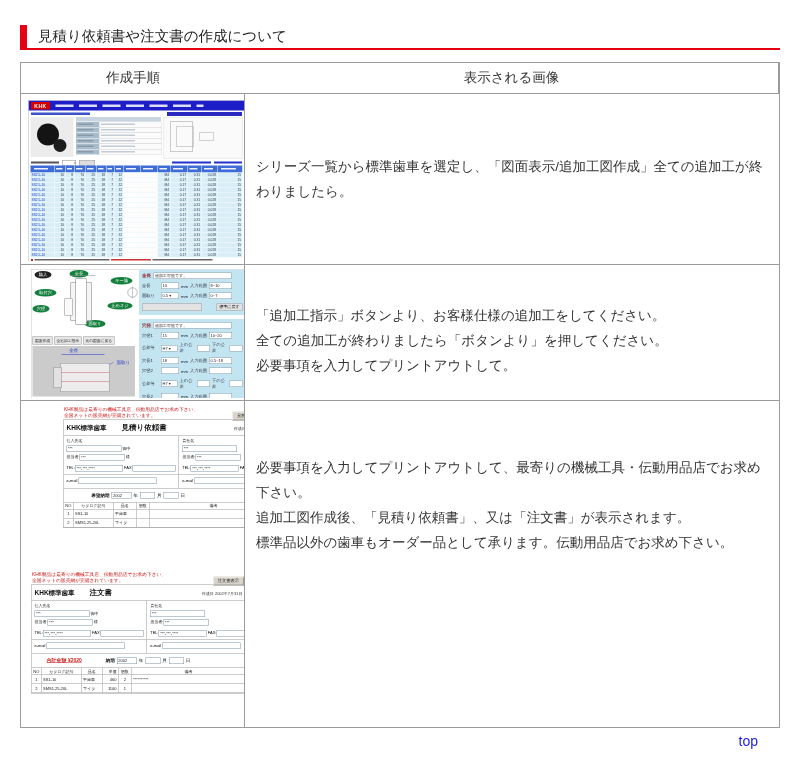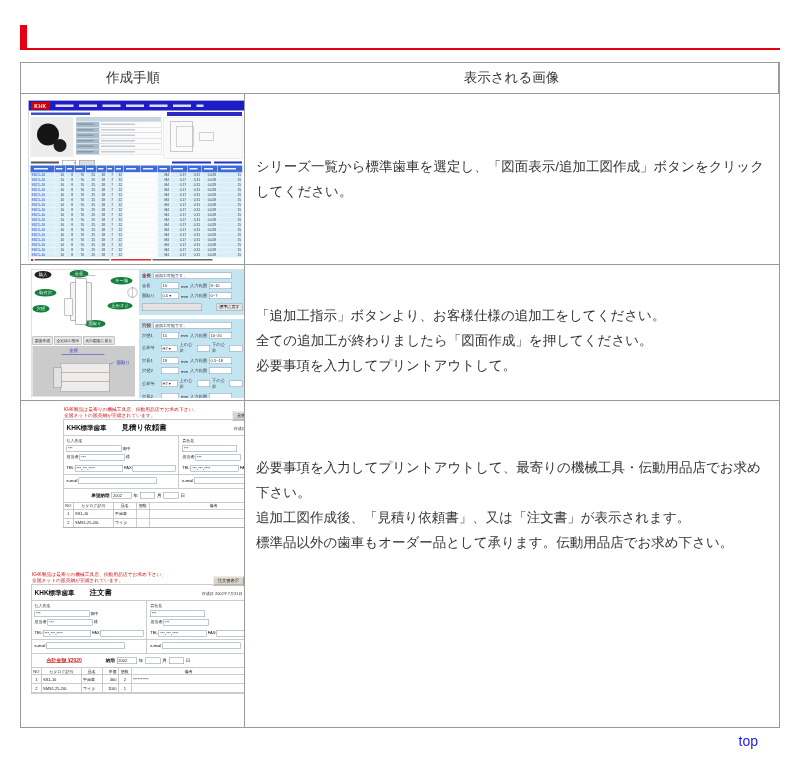--- a/index.html
+++ b/index.html
@@ -160,20 +160,21 @@
   .ot .col4{width:26px;justify-content:center;}
 
   
   .top-link{position:absolute;top:733px;right:42px;font-size:14px;color:#1a1aee;text-decoration:none;cursor:pointer;}
 </style>
 </head>
 <body>
 
 <div class="doc-header">
   <div class="red-bar"></div>
+  <h1 class="page-title">見積り依頼書や注文書の作成について</h1>
 </div>
 <div class="title-underline"></div>
 
 <div class="main-table">
 
   <div class="cell th last-col">作成手順</div>
   <div class="cell th">表示される画像</div>
 
   <div class="cell">
     <div class="thumb-slot slot1">
@@ -554,21 +555,21 @@
               <div class="ns red" style="width:80px;"></div>
               <div class="ns" style="width:120px;"></div>
             </div>
 
         </div>
 
       </div>
     </div>
   </div>
   <div class="cell last-col step-cell step-center">
-    <div>シリーズ一覧から標準歯車を選定し、「図面表示/追加工図作成」ボタンをクリックしてください。</div>
+    <div>シリーズ一覧から標準歯車を選定し、「図面表示/追加工図作成」全ての追加工が終わりましたら。</div>
   </div>
 
   <div class="cell">
     <div class="thumb-slot slot2">
       <div class="thumb t2">
         <div class="oval dark" style="left:6px;top:3px;width:34px;">購入</div>
         <div class="oval" style="left:76px;top:1px;width:38px;">全長</div>
         <div class="oval" style="left:158px;top:15px;width:44px;">キー溝</div>
         <div class="oval" style="left:6px;top:39px;width:44px;">取付穴</div>
         <div class="oval" style="left:2px;top:71px;width:34px;">穴径</div>
@@ -673,21 +674,21 @@
                   <span class="fld w40"></span>
                 </div>
               </div>
           </div>
         </div>
       </div>
     </div>
   </div>
   <div class="cell last-col step-cell step-center" style="padding-top:16px;">
     <div>「追加工指示」ボタンより、お客様仕様の追加工をしてください。</div>
-    <div>全ての追加工が終わりましたら「図面作成」を押してください。</div>
+    <div>全ての追加工が終わりましたら「ボタンより」を押してください。</div>
     <div>必要事項を入力してプリントアウトして。</div>
   </div>
 
   <div class="cell last-row">
     <div class="thumb-slot slot3">
       <div class="thumb tf t3">
         <div class="notice">
           <div>KHK製品は最寄りの機械工具店、伝動用品店でお求め下さい、</div>
           <div>全国ネットの販売網が完備されています。</div>
         </div>

